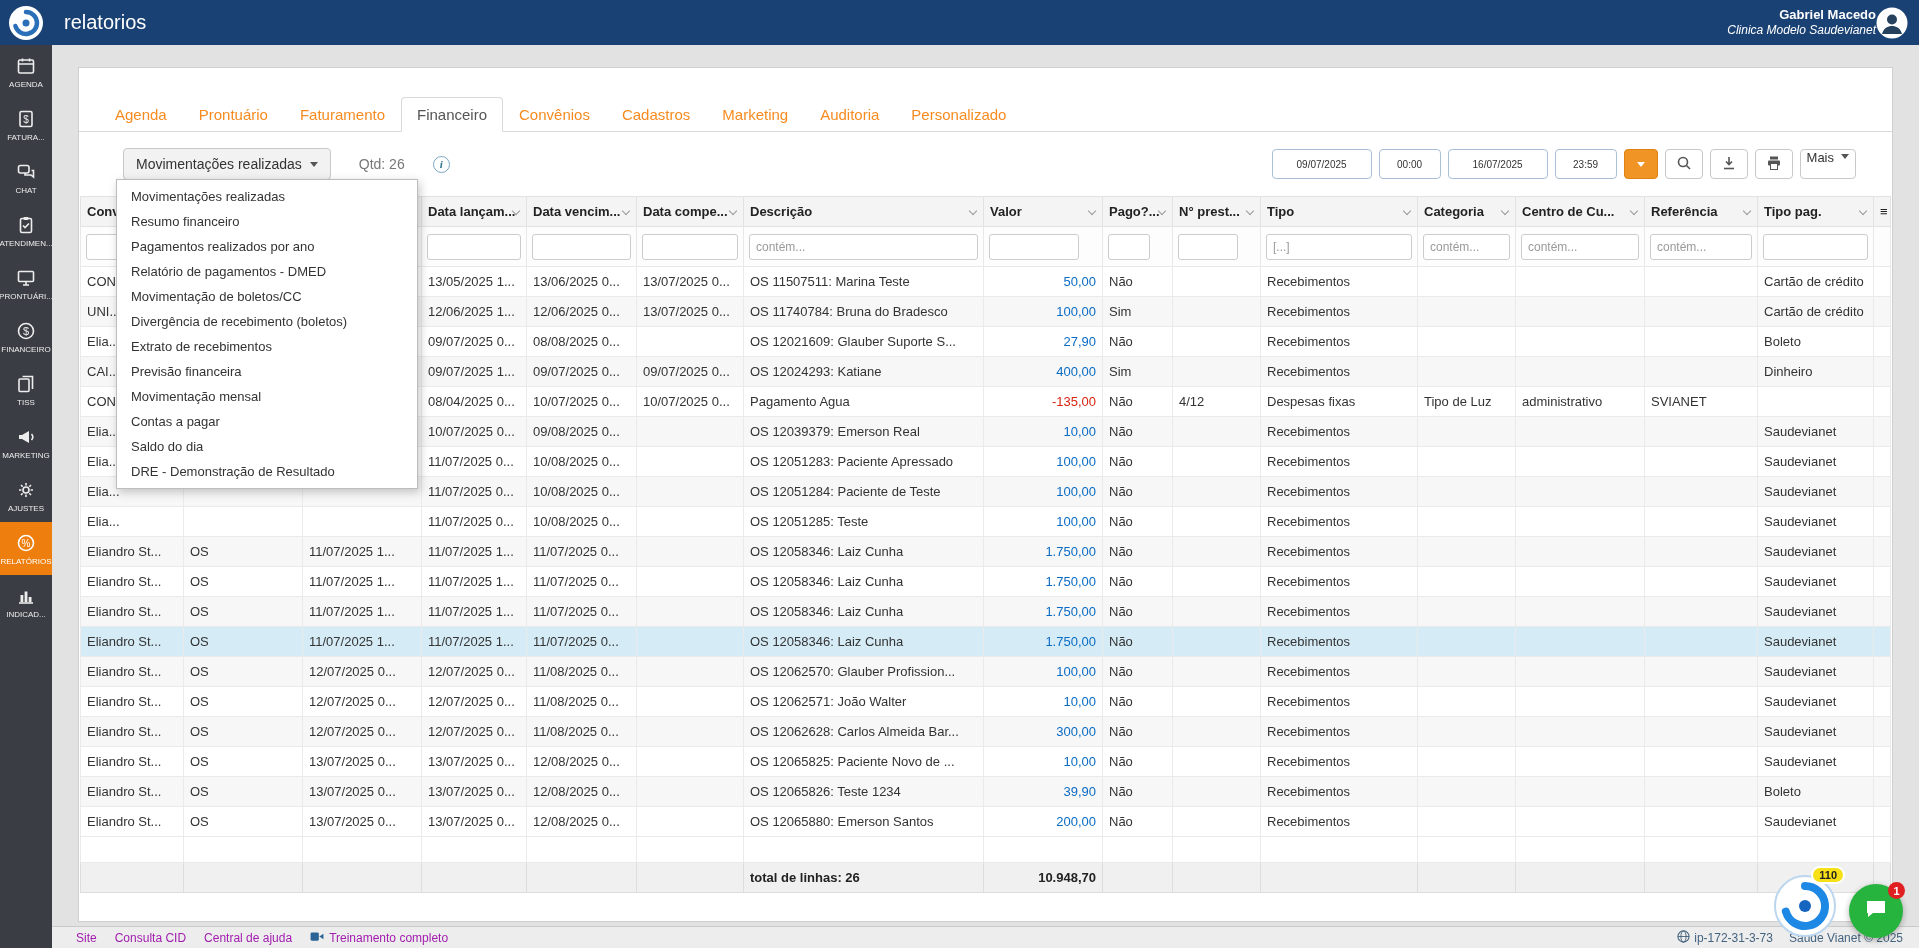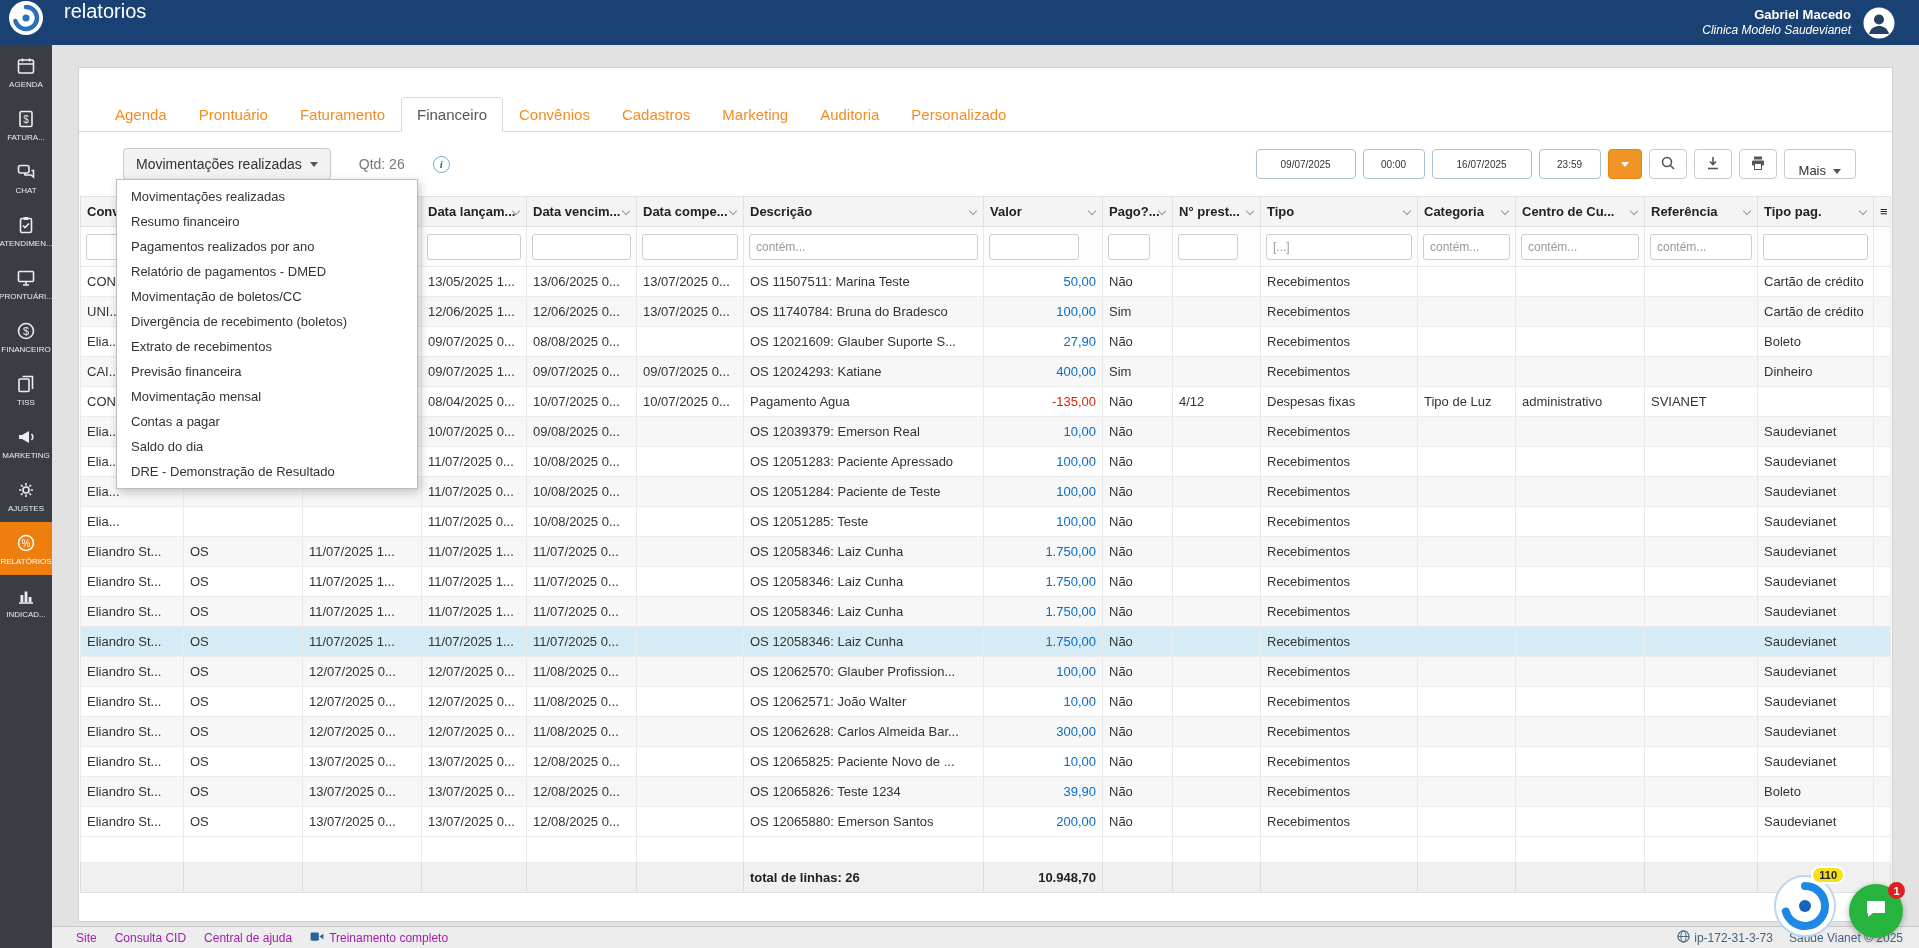--- a/index.html
+++ b/index.html
@@ -1,24 +1,24 @@
 <!DOCTYPE html>
 <html><head>
 <meta charset="utf-8">
 <style>
   *{box-sizing:border-box;margin:0;padding:0}
   html,body{width:1919px;height:948px;overflow:hidden;background:#e2e2e2;
     font-family:"Liberation Sans","DejaVu Sans",sans-serif;color:#333;position:relative}
 
   
   .topbar{position:absolute;top:0;left:0;width:1919px;height:45px;background:#1a4173;
-    display:flex;z-index:30}
+    display:flex;align-items:center;z-index:30}
   .logo{width:36px;height:36px;margin-left:8px;flex:0 0 auto}
   .topbar-title{color:#fff;font-size:20px;margin-left:20px}
-  .user-block{margin-left:auto;display:flex;align-items:center;gap:12px;padding-right:24px;cursor:pointer}
+  .user-block{margin-left:auto;display:flex;align-items:center;gap:0;padding-right:11px;cursor:pointer}
   .user-text{text-align:right;color:#fff;line-height:1.25}
   .user-name{font-size:13px;font-weight:bold}
   .user-org{font-size:12px;font-style:italic}
   .avatar{width:32px;height:32px;flex:0 0 auto}
 
   
   .sidebar{position:absolute;top:45px;left:0;bottom:0;width:52px;background:#3a3e44;z-index:20}
   .side-item{height:53px;display:flex;flex-direction:column;align-items:center;justify-content:center;
     color:#ededed;cursor:pointer}
   .side-item.active{background:#ee7f0e;color:#fff}
@@ -43,22 +43,22 @@
   .info{margin-left:28px;width:17px;height:17px;border:1px solid #7aa6c2;color:#31708f;border-radius:50%;
     font-size:11px;font-style:italic;font-weight:bold;display:inline-flex;align-items:center;justify-content:center;
     font-family:"Liberation Serif","DejaVu Serif",serif;cursor:pointer}
   .toolbar-right{margin-left:auto;display:flex;align-items:center;gap:7px}
   .dt,.tm{height:30px;border:1px solid #a9c0d8;border-radius:4px;text-align:center;font-size:10px;color:#333;background:#fff}
   .dt{width:100px}.tm{width:62px}
   .orange-btn{width:34px;height:30px;background:#f19426;border:1px solid #e08312;border-radius:4px;
     display:inline-flex;align-items:center;justify-content:center;cursor:pointer}
   .icon-btn{width:38px;height:30px;background:#fff;border:1px solid #c9c9c9;border-radius:4px;
     display:inline-flex;align-items:center;justify-content:center;cursor:pointer}
-  .mais-btn{height:30px;padding:0 14px;background:#fff;border:1px solid #c9c9c9;border-radius:4px;
-    display:inline-flex;align-items:flex-end;gap:7px;font-size:13px;color:#333;cursor:pointer}
+  .mais-btn{height:30px;padding:0 6px;background:#fff;border:1px solid #c9c9c9;border-radius:4px;
+    display:inline-flex;align-items:flex-start;gap:7px;font-size:13px;color:#333;cursor:pointer}
 
   
   .tablewrap{padding:0 1px}
   table{border-collapse:collapse;table-layout:fixed;width:1811px}
   th.th{background:#f4f4f4;border:1px solid #e2e2e2;text-align:left;padding:6px;font-size:13px;
     color:#222;position:relative;height:30px;overflow:hidden;white-space:nowrap;cursor:pointer}
   .chev{position:absolute;right:7px;top:11px;width:6px;height:6px;
     border-right:1.5px solid #999;border-bottom:1.5px solid #999;transform:rotate(45deg)}
   .icon-col{text-align:center;color:#555;font-size:15px;padding:0}
   .filter-row td{background:#fdfdfd;border:1px solid #e8e8e8;padding:6px 5px;height:40px}

